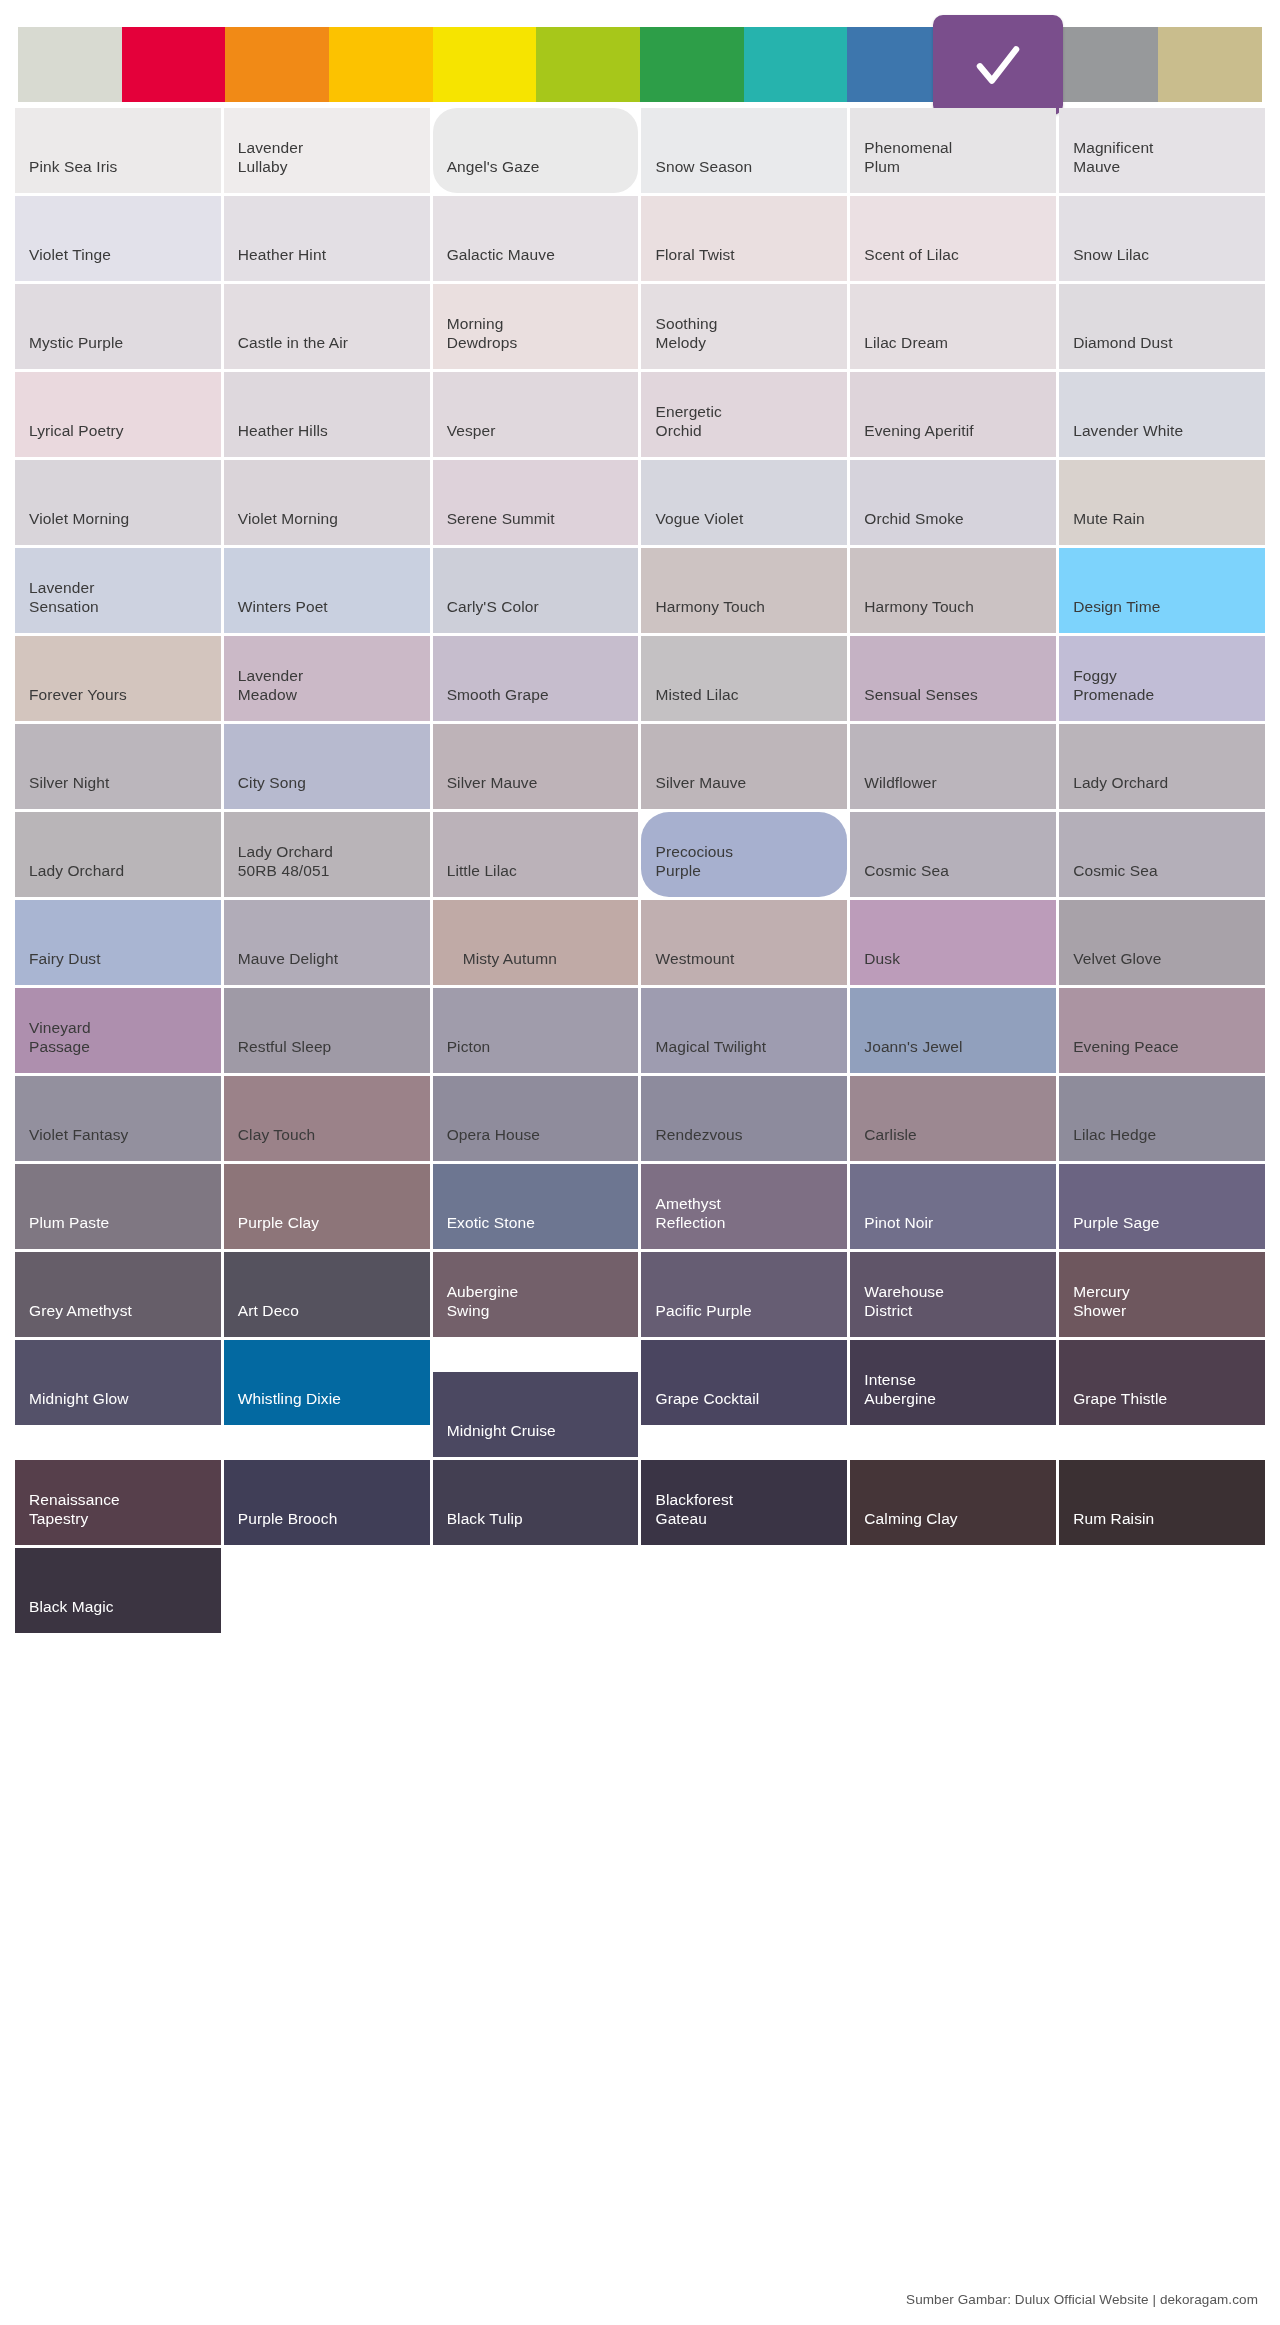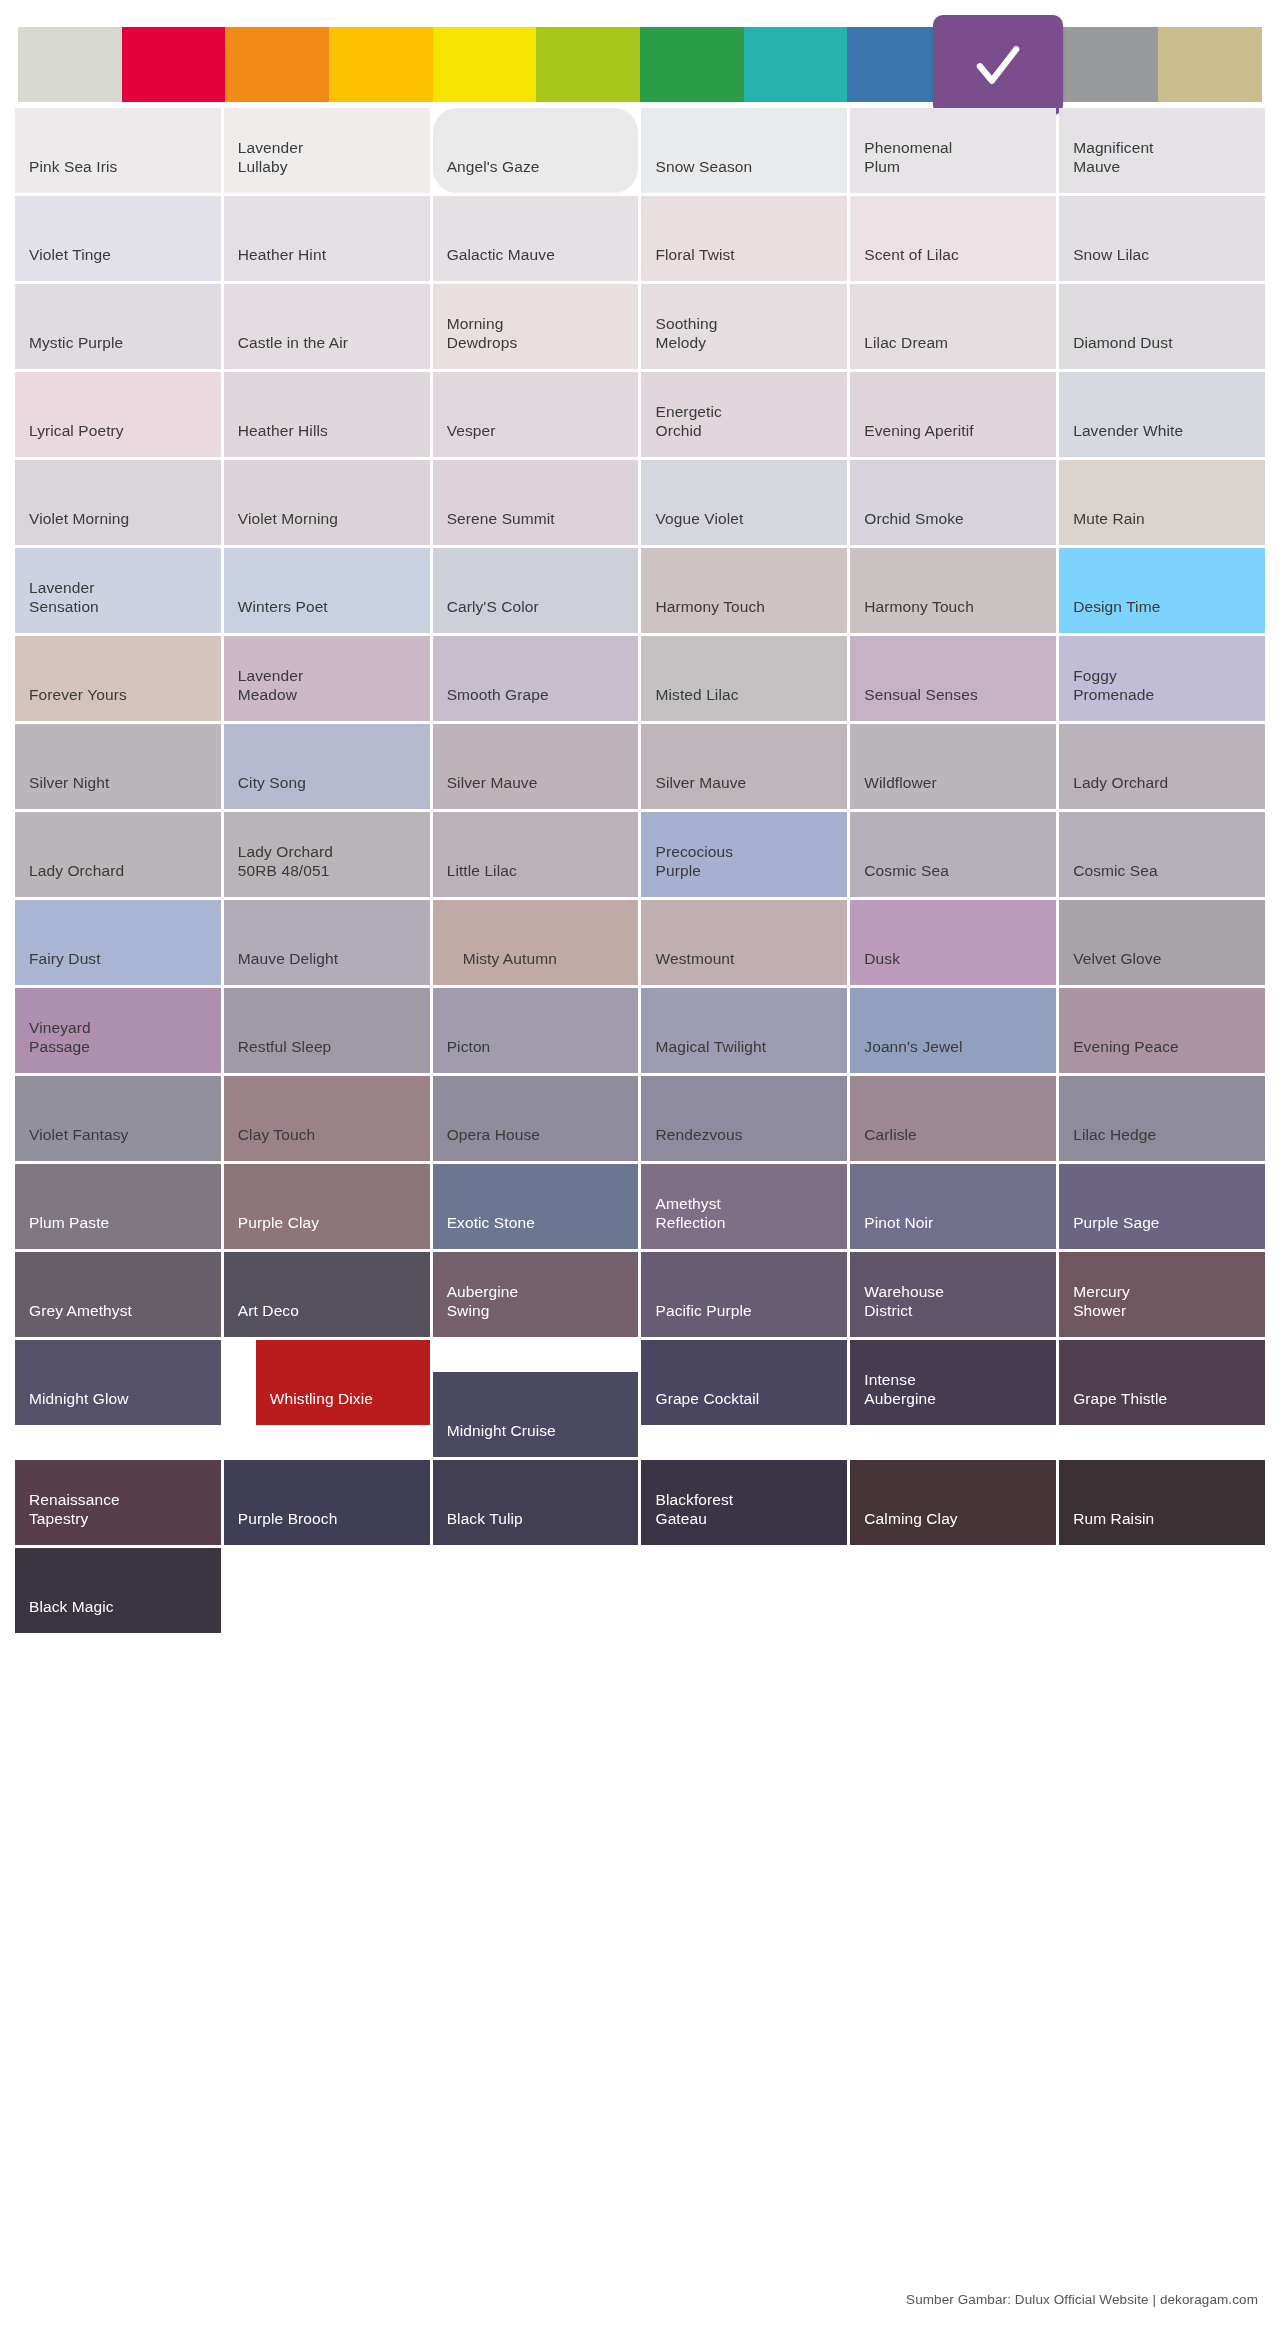--- a/index.html
+++ b/index.html
@@ -272,21 +272,21 @@
       <div class="swatch light" style="background: rgb(185, 181, 184);">
         <span class="swatch-label">Lady Orchard</span>
       </div>
       <div class="swatch light" style="background: rgb(185, 180, 184);">
         <span class="swatch-label">Lady Orchard
 50RB 48/051</span>
       </div>
       <div class="swatch light" style="background: rgb(187, 178, 185);">
         <span class="swatch-label">Little Lilac</span>
       </div>
-      <div class="swatch light" style="background: rgb(167, 176, 207);">
+      <div class="swatch light" style="background: rgb(167, 176, 207); border-radius: 28px;">
         <span class="swatch-label">Precocious
 Purple</span>
       </div>
       <div class="swatch light" style="background: rgb(181, 176, 186);">
         <span class="swatch-label">Cosmic Sea</span>
       </div>
       <div class="swatch light" style="background: rgb(180, 175, 185);">
         <span class="swatch-label">Cosmic Sea</span>
       </div>
       <div class="swatch light" style="background: rgb(169, 181, 210);">
@@ -380,21 +380,21 @@
         <span class="swatch-label">Warehouse
 District</span>
       </div>
       <div class="swatch dark" style="background: rgb(110, 87, 94);">
         <span class="swatch-label">Mercury
 Shower</span>
       </div>
       <div class="swatch dark" style="background: rgb(84, 81, 105);">
         <span class="swatch-label">Midnight Glow</span>
       </div>
-      <div class="swatch dark" style="background: #b91c1c; margin-left: 32px;">
+      <div class="swatch dark" style="background: #0369a1;">
         <span class="swatch-label">Whistling Dixie</span>
       </div>
       <div class="swatch dark" style="background: rgb(75, 72, 97); margin-top: 32px;">
         <span class="swatch-label">Midnight Cruise</span>
       </div>
       <div class="swatch dark" style="background: rgb(74, 69, 96);">
         <span class="swatch-label">Grape Cocktail</span>
       </div>
       <div class="swatch dark" style="background: rgb(69, 60, 80);">
         <span class="swatch-label">Intense

